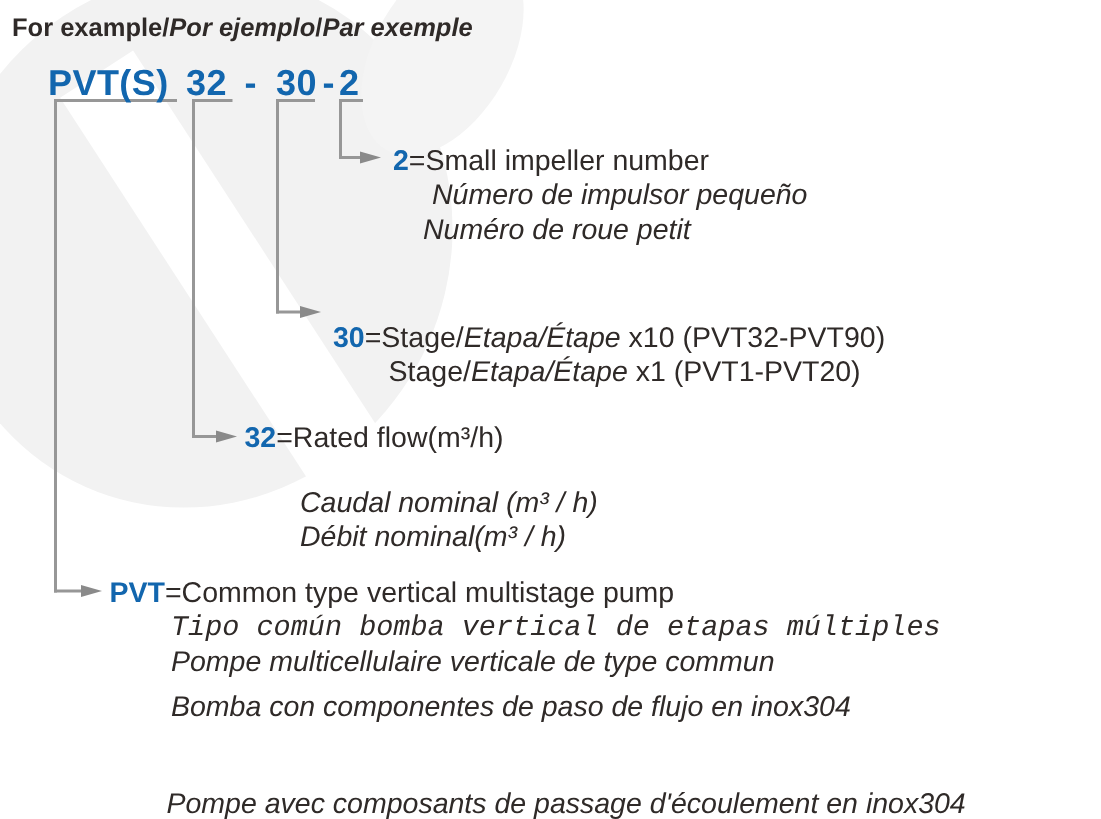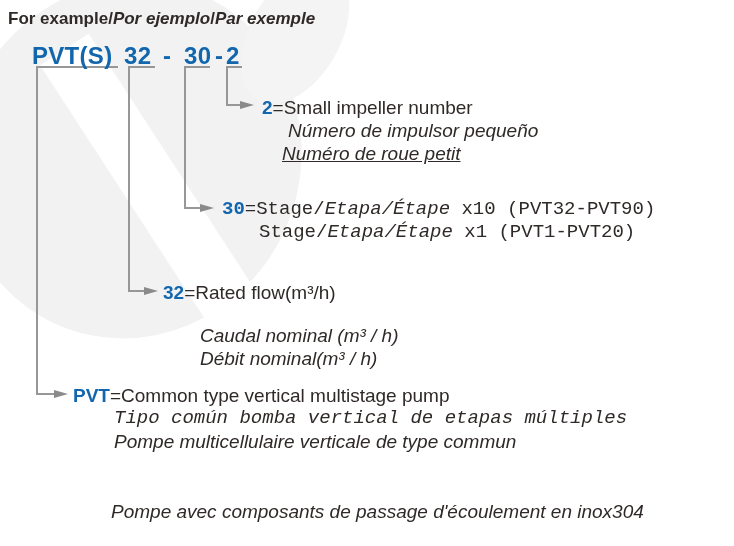--- a/index.html
+++ b/index.html
@@ -74,37 +74,38 @@
   <div class="ahead" style="left:144px;top:287px;"></div>
 
   <div class="bar" style="left:36px;top:66px;width:82px;"></div>
   <div class="vline" style="left:36px;top:66px;height:329px;"></div>
   <div class="hline" style="left:36px;top:393px;width:18px;"></div>
   <div class="ahead" style="left:54px;top:390px;"></div>
 
   <div class="block" style="left:262px;top:96px;">
     <div class="bline"><span class="seg-code">2</span><span class="seg-plain">=Small impeller number</span></div>
     <div class="bline" style="padding-left:26px;"><span class="seg-italic">Número de impulsor pequeño</span></div>
-    <div class="bline" style="padding-left:20px;text-decoration:underline;"><span class="seg-italic">Numéro de roue petit</span></div>
+    <div class="bline" style="padding-left:20px;"><span class="seg-italic">Numéro de roue petit</span></div>
   </div>
 
-  <div class="block" style="left:222px;top:198px;font-family:Liberation Mono, monospace;">
+  <div class="block" style="left:222px;top:214px;">
     <div class="bline"><span class="seg-code">30</span><span class="seg-plain">=Stage/</span><span class="seg-italic">Etapa/Étape</span><span class="seg-plain"> x10 (PVT32-PVT90)</span></div>
     <div class="bline" style="padding-left:37px;"><span class="seg-plain">Stage/</span><span class="seg-italic">Etapa/Étape</span><span class="seg-plain"> x1 (PVT1-PVT20)</span></div>
   </div>
 
   <div class="block" style="left:163px;top:281px;">
     <div class="bline"><span class="seg-code">32</span><span class="seg-plain">=Rated flow(m³/h)</span></div>
     <div class="bline" style="padding-left:37px;margin-top:20px;"><span class="seg-italic">Caudal nominal (m³ / h)</span></div>
     <div class="bline" style="padding-left:37px;"><span class="seg-italic">Débit nominal(m³ / h)</span></div>
   </div>
 
   <div class="block" style="left:73px;top:384px;">
     <div class="bline"><span class="seg-code">PVT</span><span class="seg-plain">=Common type vertical multistage pump</span></div>
     <div class="bline" style="padding-left:41px;font-family:Liberation Mono, monospace;"><span class="seg-italic">Tipo común bomba vertical de etapas múltiples</span></div>
     <div class="bline" style="padding-left:41px;"><span class="seg-italic">Pompe multicellulaire verticale de type commun</span></div>
   </div>
 
   <div class="block" style="left:73px;top:459px;line-height:25px;">
+    <div class="bline" style="line-height:25px;padding-left:41px;"><span class="seg-italic">Bomba con componentes de paso de flujo en inox304</span></div>
     <div class="bline" style="line-height:25px;padding-left:38px;margin-top:40px;"><span class="seg-italic">Pompe avec composants de passage d'écoulement en inox304</span></div>
   </div>
 
 </div>
 
 </body></html>

